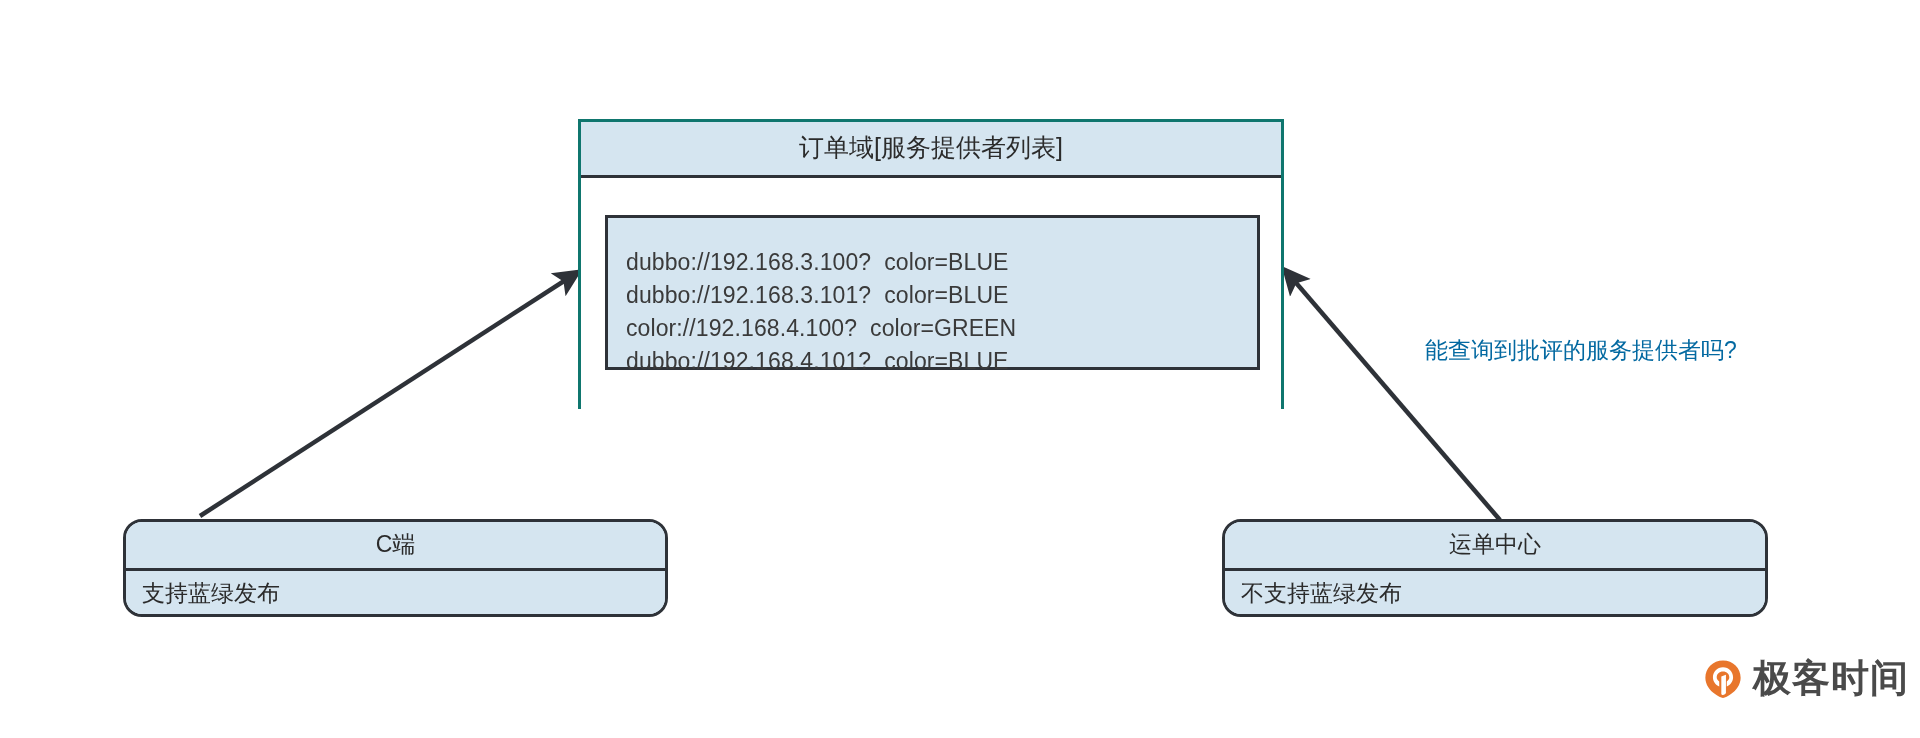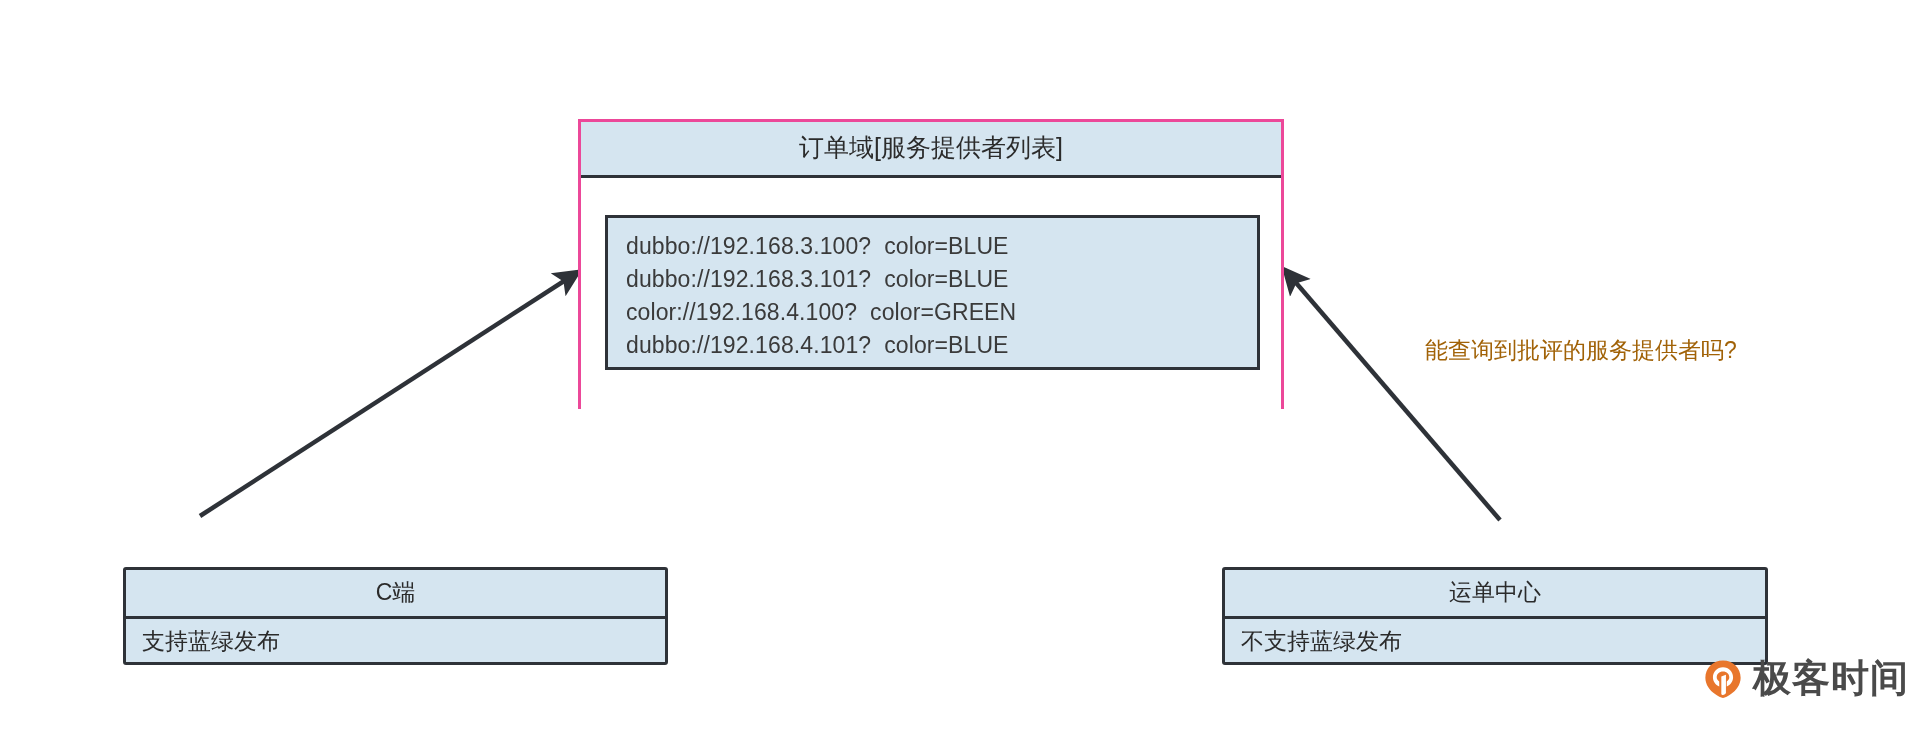--- a/index.html
+++ b/index.html
@@ -25,21 +25,21 @@
     left: 0;
     top: 0;
     width: 1920px;
     height: 738px;
     pointer-events: none;
   }
   
   .node {
     position: absolute;
     box-sizing: border-box;
-    border: 3px solid #ec4899;
+    border: 3px solid #0f766e;
     background: #ffffff;
   }
   .node-header {
     box-sizing: border-box;
     background: #d5e5f0;
     border-bottom: 3px solid #2e3238;
     text-align: center;
     color: #2b2b2b;
     white-space: nowrap;
   }
@@ -65,38 +65,37 @@
   
   #provider-list {
     position: absolute;
     left: 24px;
     top: 37px;
     width: 655px;
     height: 155px;
     box-sizing: border-box;
     border: 3px solid #2e3238;
     background: #d5e5f0;
-    padding: 12px 0 0 18px;
+    padding: 28px 0 0 18px;
   }
   .provider-line {
     font-size: 23px;
     line-height: 33px;
     color: #3a3a3a;
     white-space: pre;
     letter-spacing: 0.1px;
   }
   
   .leaf-node {
     position: absolute;
     box-sizing: border-box;
     border: 3px solid #2e3238;
-    border-radius: 3px;
+    border-radius: 19px;
     background: #d5e5f0;
     overflow: hidden;
-    margin-top: 48px;
   }
   .leaf-node .node-header {
     height: 49px;
     line-height: 45px;
     font-size: 23px;
     background: #d5e5f0;
   }
   .leaf-node .node-body {
     height: 43px;
     line-height: 44px;
@@ -117,21 +116,21 @@
     top: 519px;
     width: 546px;
     height: 98px;
   }
   
   #annotation {
     position: absolute;
     left: 1425px;
     top: 335px;
     font-size: 23px;
-    color: #a16207;
+    color: #0369a1;
     white-space: nowrap;
   }
   
   #watermark {
     position: absolute;
     left: 1702px;
     top: 653px;
     display: flex;
     align-items: center;
     gap: 9px;

